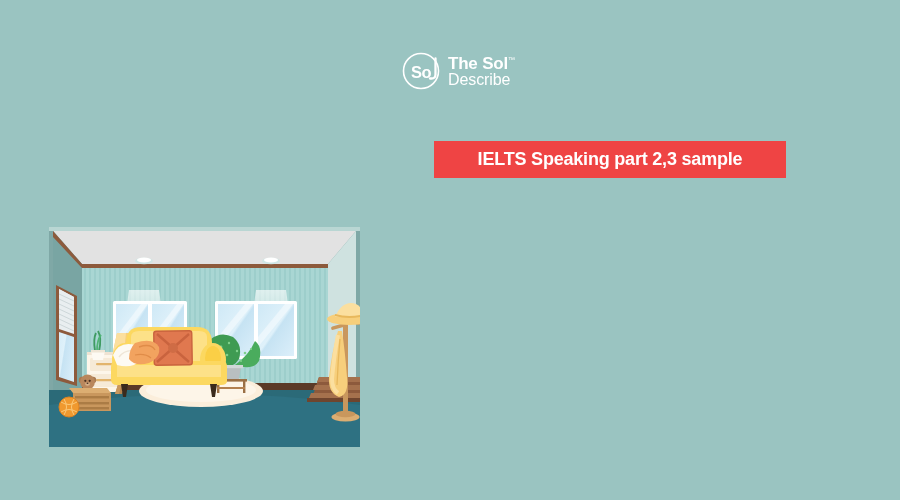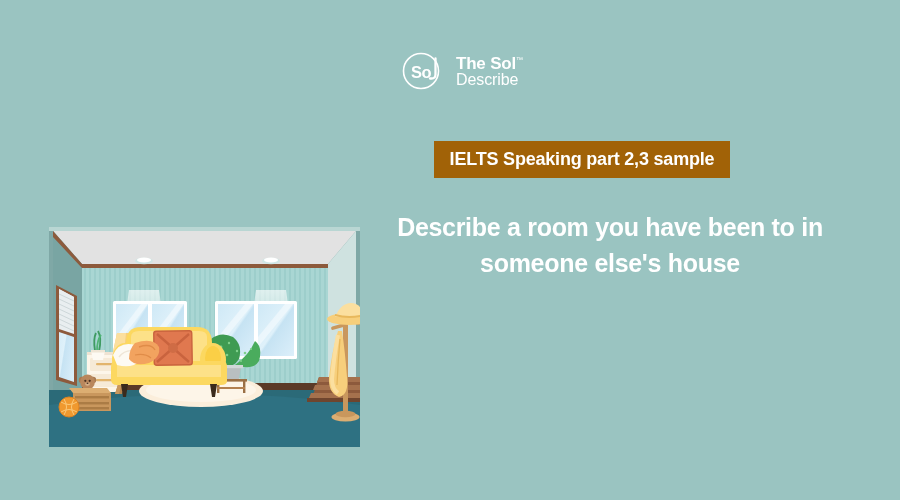--- a/index.html
+++ b/index.html
@@ -23,21 +23,20 @@
 
   
   .logo-block {
     position: absolute;
     left: 400px;
     top: 47px;
     width: 150px;
     height: 48px;
     display: flex;
     align-items: center;
-    gap: 8px;
   }
   .logo-mark {
     width: 48px;
     height: 48px;
     position: relative;
     flex: 0 0 auto;
   }
   .logo-text {
     display: flex;
     flex-direction: column;
@@ -64,23 +63,23 @@
     font-weight: normal;
     letter-spacing: -0.1px;
     white-space: nowrap;
   }
 
   
   .badge {
     position: absolute;
     left: 434px;
     top: 141px;
-    width: 296px;
+    width: 352px;
     height: 37px;
-    background: #a16207;
+    background: #ef4444;
     display: flex;
     align-items: center;
     justify-content: center;
     box-sizing: border-box;
   }
   .badge-label {
     color: #ffffff;
     font-size: 18px;
     font-weight: bold;
     letter-spacing: -0.2px;
@@ -128,21 +127,20 @@
     <div class="logo-text">
       <div class="logo-line1"><span>The Sol</span><span class="logo-tm">™</span></div>
       <div class="logo-line2">Describe</div>
     </div>
   </div>
 
   <div class="badge">
     <span class="badge-label">IELTS Speaking part 2,3 sample</span>
   </div>
 
-  <div class="headline">Describe a room you have been to in someone else's house</div>
 
   <div class="illo">
     <svg width="311" height="220" viewBox="0 0 311 220" aria-hidden="true">
       <defs>
         <linearGradient id="glass" x1="0" y1="0" x2="1" y2="1">
           <stop offset="0%" stop-color="#cfe9f6"></stop>
           <stop offset="48%" stop-color="#dff1fa"></stop>
           <stop offset="52%" stop-color="#c6e3f3"></stop>
           <stop offset="100%" stop-color="#dceffa"></stop>
         </linearGradient>

